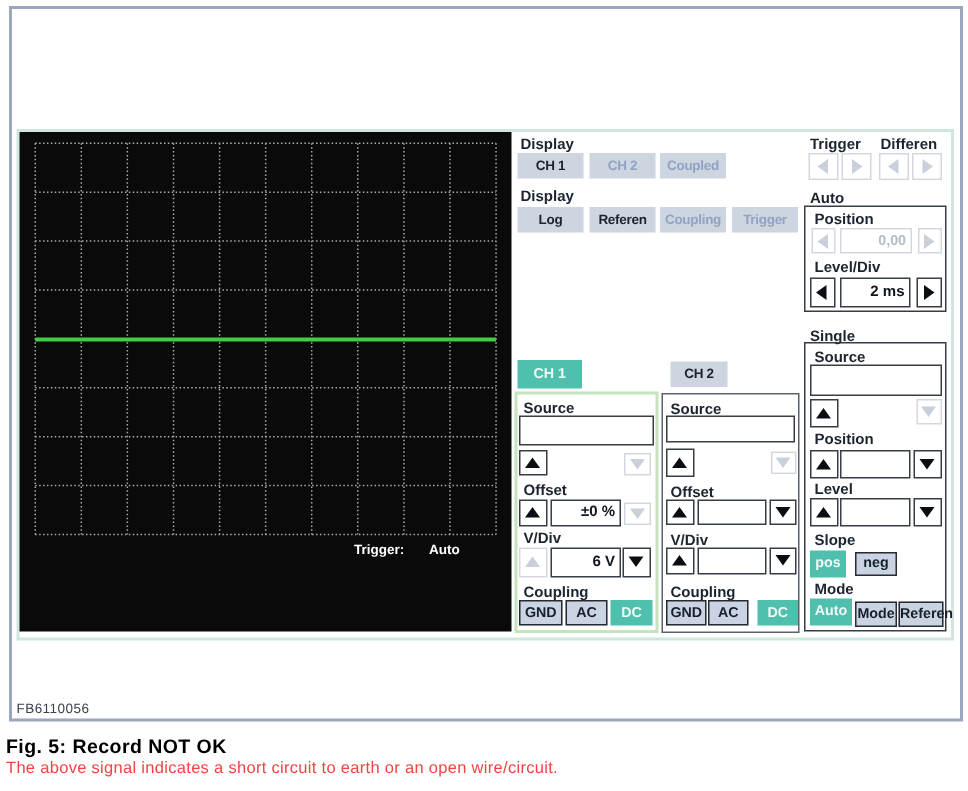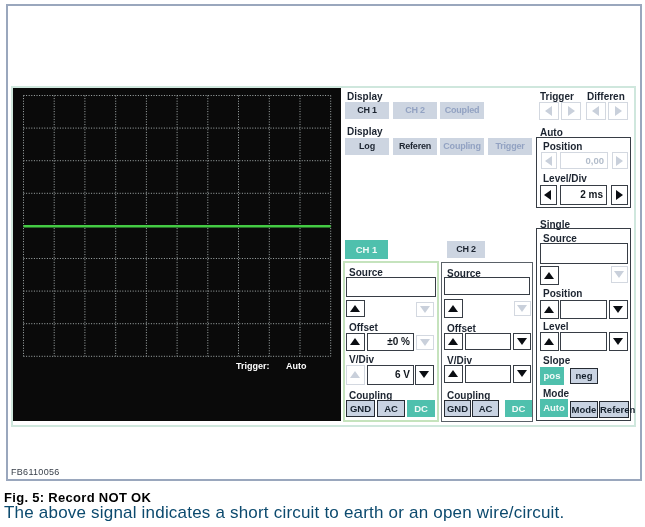--- a/index.html
+++ b/index.html
@@ -17,21 +17,21 @@
 .gbtn{position:absolute;background:#c9d3e2;border:1px solid #262b33;color:#15202c;font-weight:bold;font-size:9.5px;text-align:center}
 .tbtn{position:absolute;background:#4fc0ad;color:#f2faf8;font-weight:bold;font-size:9.5px;text-align:center}
 .tri{position:absolute;width:0;height:0}
 .tu{border-left:5px solid transparent;border-right:5px solid transparent;border-bottom:7px solid #0a0d12}
 .td{border-left:5px solid transparent;border-right:5px solid transparent;border-top:7px solid #0a0d12}
 .tl{border-top:5px solid transparent;border-bottom:5px solid transparent;border-right:7px solid #0a0d12}
 .tr{border-top:5px solid transparent;border-bottom:5px solid transparent;border-left:7px solid #0a0d12}
 .gry.tu{border-bottom-color:#c9d0db}.gry.td{border-top-color:#c9d0db}
 .gry.tl{border-right-color:#c9d0db}.gry.tr{border-left-color:#c9d0db}
 #cap1{position:absolute;left:4px;top:491px;font-size:13px;line-height:13px;font-weight:bold;color:#000;letter-spacing:0.3px}
-#cap2{position:absolute;left:4px;top:505.5px;font-size:17px;line-height:13px;color:#0c4a6e;letter-spacing:0.2px}
+#cap2{position:absolute;left:4px;top:505.5px;font-size:11px;line-height:13px;color:#ef4444;letter-spacing:0.2px}
 #fbnum{position:absolute;left:11px;top:467.5px;font-size:9px;line-height:9px;color:#39404a;letter-spacing:0.3px}
 #ch1panel{position:absolute;left:343px;top:261px;width:96px;height:161px;border:2px solid #c5e3bd}
 #ch2panel{position:absolute;left:441px;top:262px;width:92px;height:160px;border:1px solid #5a6168}
 </style></head><body>
 <div class="abs" id="pageborder"></div>
 <div class="abs" id="appbox"></div>
 <div class="abs" id="screen">
 <svg width="328" height="333">
 <g stroke="#a6aeae" stroke-width="1" stroke-dasharray="1 1.6">
 <line x1="10.5" y1="7.5" x2="317.7" y2="7.5"></line>

